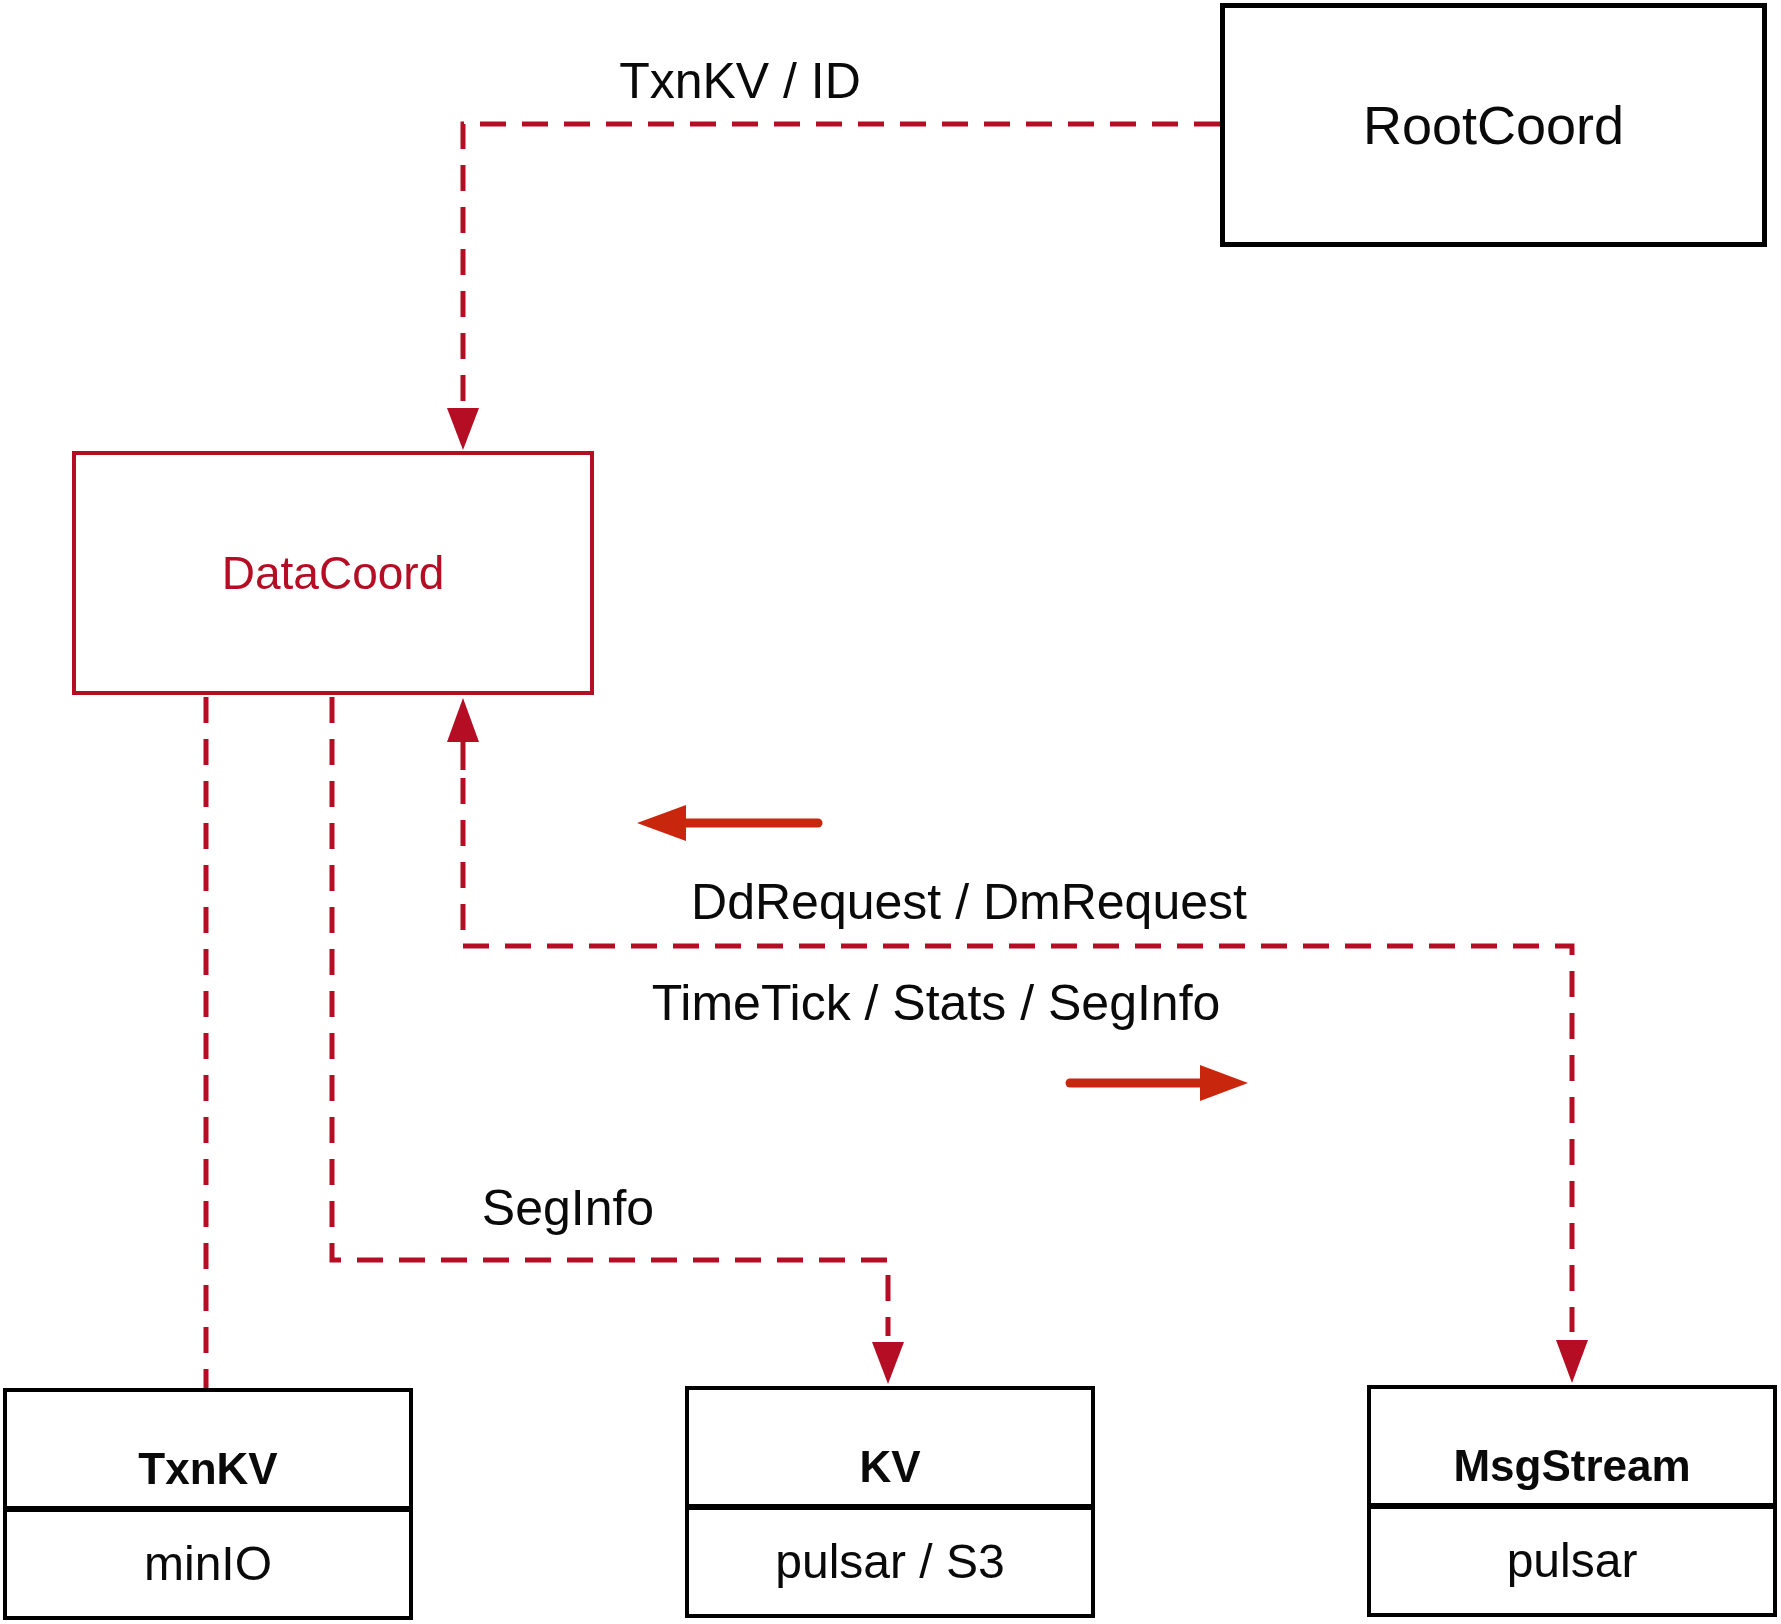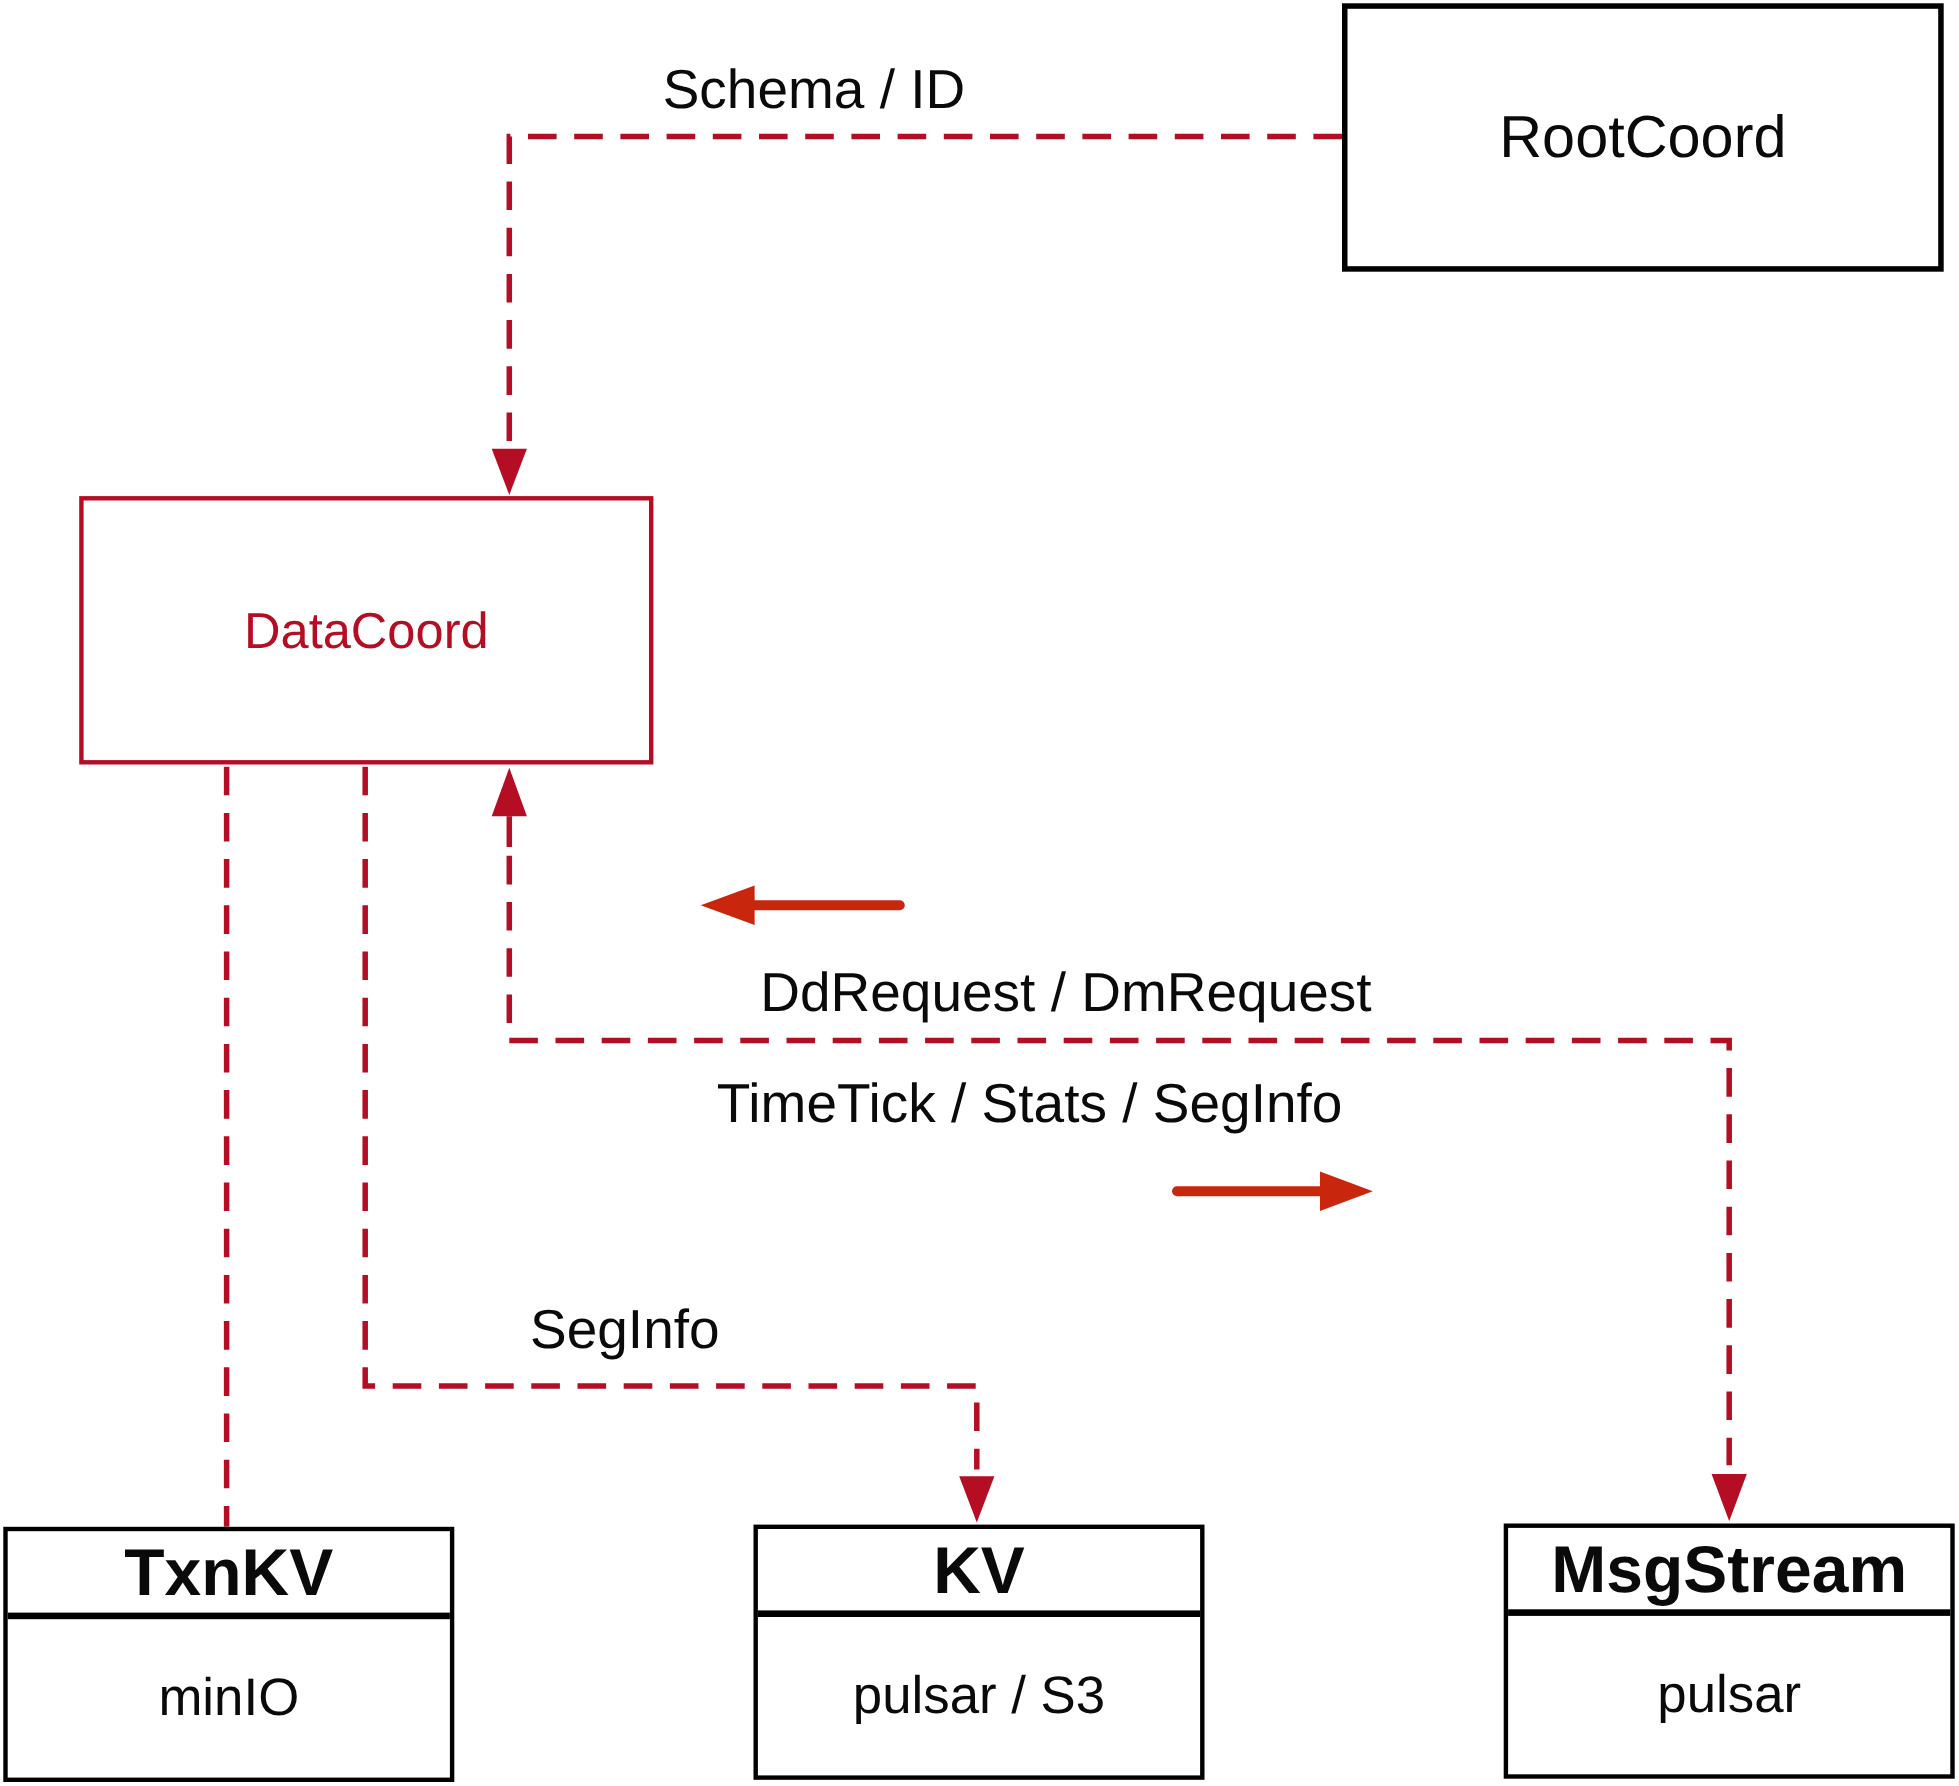--- a/index.html
+++ b/index.html
@@ -71,21 +71,21 @@
     flex-direction: column;
   }
   .entity-txnkv    { left: 3px;    top: 1388px; }
   .entity-kv       { left: 685px;  top: 1386px; }
   .entity-msgstream{ left: 1367px; top: 1385px; }
   .entity-header {
     box-sizing: border-box;
     height: 80px;
     border-bottom: 6px solid var(--box-black);
     display: flex; align-items: center; justify-content: center;
-    font-size: 60px; font-weight: bold; color: var(--text-black);
+    font-size: 44px; font-weight: bold; color: var(--text-black); margin-top: 40px;
   }
   .entity-body {
     flex: 1;
     display: flex; flex-direction: column;
     align-items: center; justify-content: center;
     font-size: 48px; color: var(--text-black);
     line-height: 1.5;
   }
   .edge-label {
     position: absolute;
@@ -148,18 +148,18 @@
     </div>
   </div>
 
   <div class="entity entity-msgstream">
     <div class="entity-header">MsgStream</div>
     <div class="entity-body">
       <span>pulsar</span>
     </div>
   </div>
 
-  <div class="edge-label label-schema">Schema / ID</div>
+  <div class="edge-label label-schema">TxnKV / ID</div>
   <div class="edge-label label-ddrequest">DdRequest / DmRequest</div>
   <div class="edge-label label-timetick">TimeTick / Stats / SegInfo</div>
   <div class="edge-label label-binlogs">SegInfo</div>
 
 </div>
 
 </body></html>

